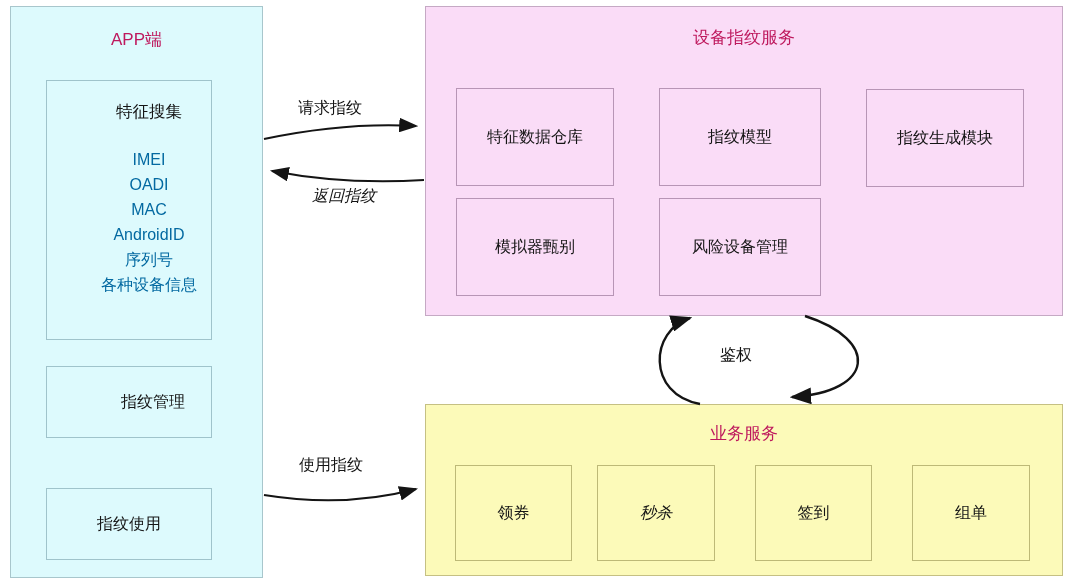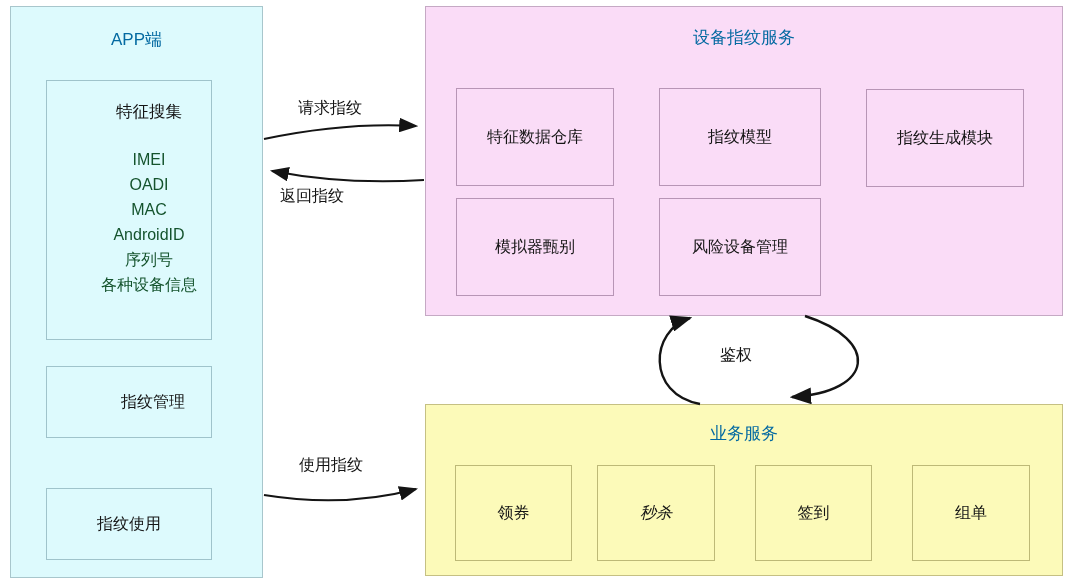--- a/index.html
+++ b/index.html
@@ -22,21 +22,21 @@
     box-sizing: border-box;
     border-width: 1.5px;
     border-style: solid;
   }
   .panel-title {
     position: absolute;
     left: 0;
     right: 0;
     text-align: center;
     font-size: 17px;
-    color: #0369a1;
+    color: #be185d;
     line-height: 1;
   }
   .node {
     position: absolute;
     box-sizing: border-box;
     border-width: 1.3px;
     border-style: solid;
     display: flex;
     align-items: center;
     justify-content: center;
@@ -68,21 +68,21 @@
     padding-top: 20px;
     padding-left: 40px;
   }
   #feature-collect-title {
     font-size: 16.5px;
     margin-bottom: 24px;
   }
   .feature-item {
     font-size: 16px;
     line-height: 25px;
-    color: #14532d;
+    color: #0369a1;
   }
   #fingerprint-manage-node {
     left: 46px;
     top: 366px;
     width: 166px;
     height: 72px;
     padding-left: 48px;
   }
   #fingerprint-use-node {
     left: 46px;
@@ -137,21 +137,21 @@
     height: 584px;
     pointer-events: none;
   }
   .edge-label {
     position: absolute;
     font-size: 16px;
     color: #141414;
     white-space: nowrap;
   }
   #label-request-fp { left: 298px; top: 98px; }
-  #label-return-fp  { left: 280px; top: 186px; }
+  #label-return-fp  { left: 312px; top: 186px; font-style: italic; }
   #label-use-fp     { left: 299px; top: 455px; }
   #label-auth       { left: 720px; top: 345px; }
 </style>
 </head>
 <body>
 
 <div id="canvas">
 
   <div class="panel" id="app-panel">
     <div class="panel-title" id="app-panel-title">APP端</div>

